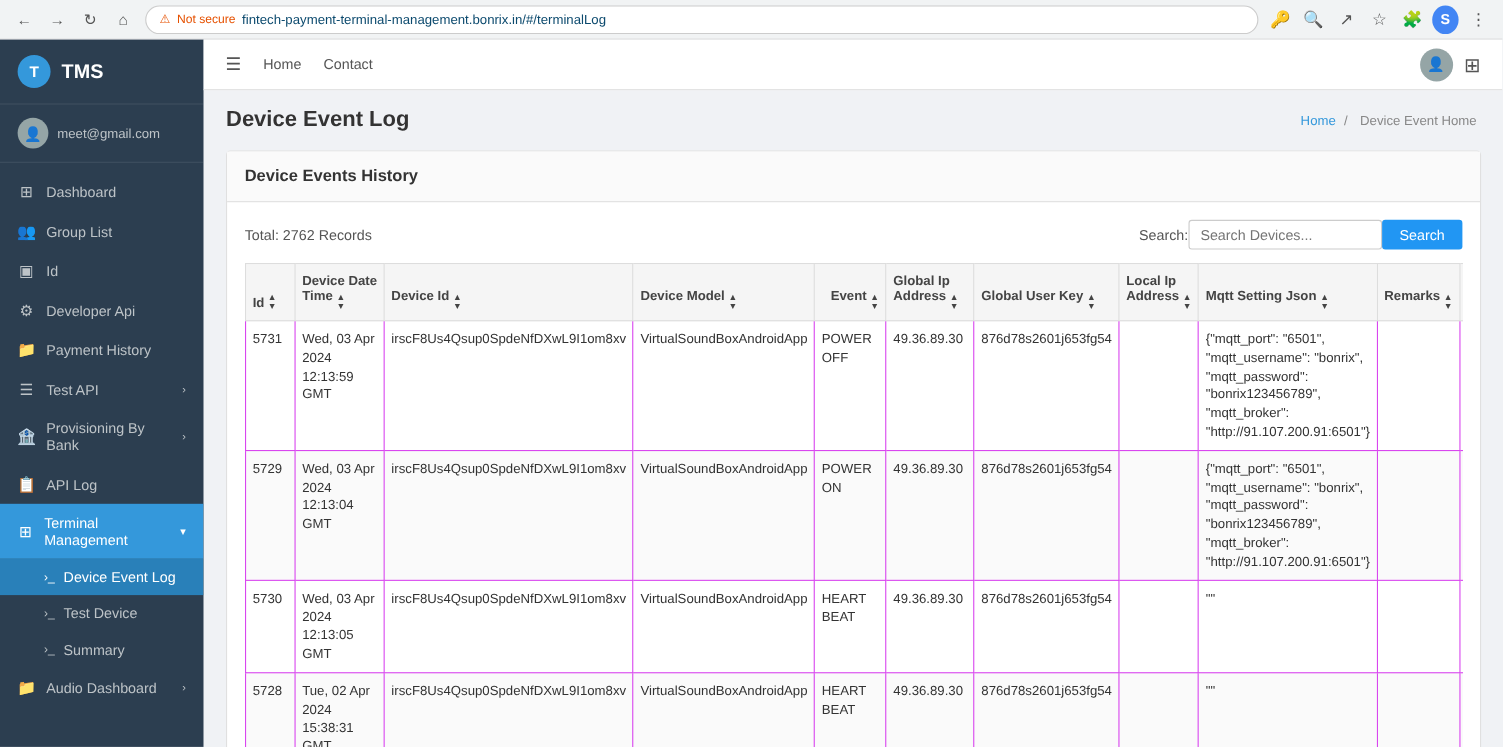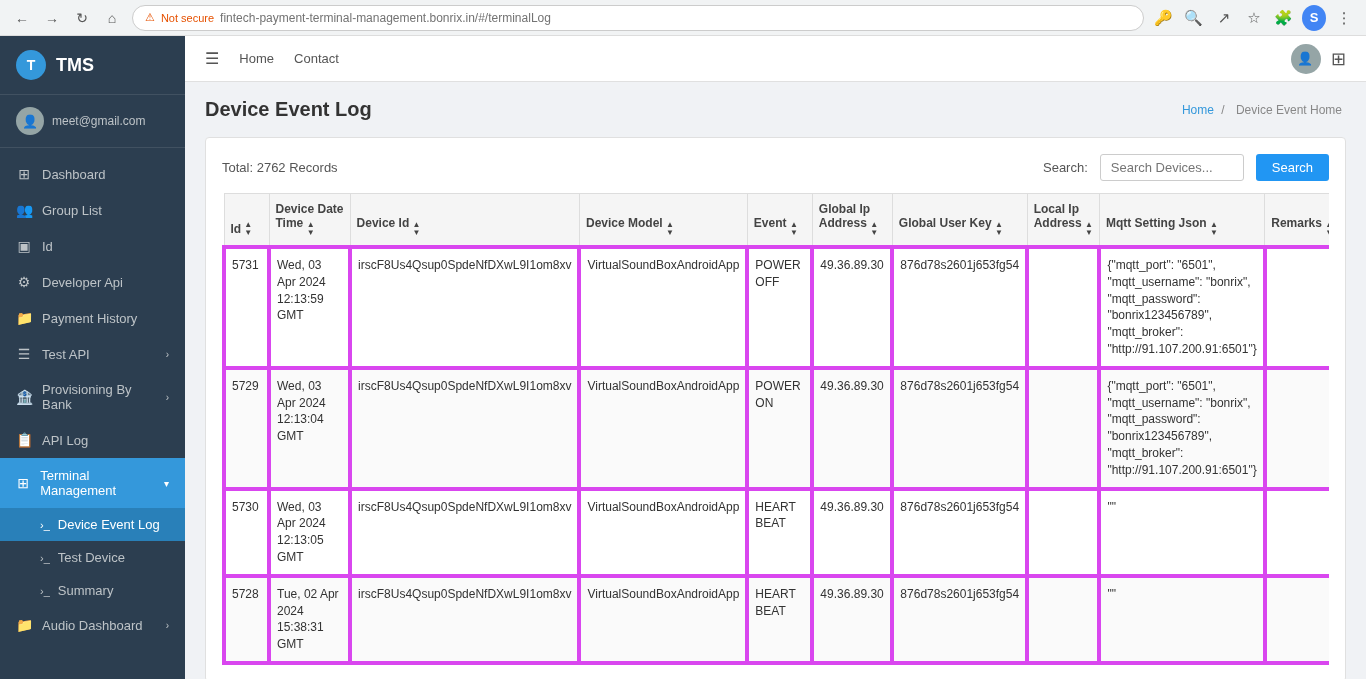--- a/index.html
+++ b/index.html
@@ -124,61 +124,61 @@
       padding: 14px 16px; border-bottom: 1px solid #e0e0e0; background: #fafafa;
     }
     .card-header h3 { font-size: 15px; font-weight: bold; color: #333; }
     .card-body { padding: 16px; }
 
     
     .search-row {
       display: flex; justify-content: space-between; align-items: center; margin-bottom: 12px;
     }
     .total-records { font-size: 13px; color: #555; text-align: right; }
-    .search-area { display: flex; align-items: center; gap: 12px; justify-content: center; }
+    .search-area { display: flex; align-items: center; gap: 0; justify-content: center; }
     .search-label { font-size: 13px; color: #555; }
     .search-input {
       border: 1px solid #ccc; border-radius: 3px; padding: 5px 10px;
-      font-size: 13px; width: 144px; outline: none;
+      font-size: 13px; width: 176px; outline: none;
     }
     .search-btn {
       background: #2196f3; color: white; border: none; border-radius: 3px;
       padding: 6px 16px; font-size: 13px; cursor: pointer;
     }
 
     
     .table-container { overflow-x: auto; }
     table { width: 100%; border-collapse: collapse; font-size: 12px; }
     th {
       background: #f5f5f5; border: 1px solid #ddd; padding: 8px 6px;
       text-align: left; white-space: nowrap; font-weight: 600; color: #444; vertical-align: bottom;
     }
     td {
-      border: 4px solid #d946ef; padding: 8px 6px; vertical-align: top;
+      border: 1px solid #d946ef; padding: 8px 6px; vertical-align: top;
       line-height: 1.4;
     }
     tr:nth-child(even) td { background: #fafafa; }
     .th-label { display: flex; align-items: center; gap: 3px; }
     .sort-arrows { display: inline-flex; flex-direction: column; line-height: 1; }
     .sort-arrows span { font-size: 8px; line-height: 1; }
   </style>
 </head>
 <body>
 
 <div class="browser-bar">
   <div class="browser-nav">
     <button class="nav-btn">←</button>
     <button class="nav-btn">→</button>
     <button class="nav-btn">↻</button>
     <button class="nav-btn">⌂</button>
   </div>
   <div class="address-bar">
     <span class="lock">⚠</span>
     <span style="font-size:11px;color:#e65100;">Not secure</span>
-    <span style="color:#737373;font-size:12px;">fintech-payment-terminal-management.bonrix.in/#/terminalLog</span>
+    <span style="color:#0c4a6e;font-size:12px;">fintech-payment-terminal-management.bonrix.in/#/terminalLog</span>
   </div>
   <div class="browser-actions">
     <button class="browser-action-btn">🔑</button>
     <button class="browser-action-btn">🔍</button>
     <button class="browser-action-btn">↗</button>
     <button class="browser-action-btn">☆</button>
     <button class="browser-action-btn">🧩</button>
     <button class="browser-action-btn">
       <div class="profile-circle">S</div>
     </button>
@@ -296,20 +296,23 @@
       <div class="page-header">
         <h2 class="page-title">Device Event Log</h2>
         <div class="breadcrumb">
           <a>Home</a>
           <span> / </span>
           <span>Device Event Home</span>
         </div>
       </div>
 
       <div class="card">
+        <div class="card-header">
+          <h3>Device Events History</h3>
+        </div>
         <div class="card-body">
 
           <div class="search-row">
             <span class="total-records">Total: 2762 Records</span>
             <div class="search-area">
               <span class="search-label">Search:</span>
               <input class="search-input" type="text" placeholder="Search Devices..." style="">
               <button class="search-btn">Search</button>
             </div>
           </div>
@@ -335,21 +338,21 @@
                         <span>▲</span>
                         <span>▼</span>
                       </span>
                   </th>
                   <th style="min-width:160px;">
                     Device Model <span class="sort-arrows">
                         <span>▲</span>
                         <span>▼</span>
                       </span>
                   </th>
-                  <th style="min-width:65px;">
+                  <th style="min-width:65px;text-align:right;">
                     Event <span class="sort-arrows">
                         <span>▲</span>
                         <span>▼</span>
                       </span>
                   </th>
                   <th style="min-width:80px;">
                     Global Ip<br>Address <span class="sort-arrows">
                         <span>▲</span>
                         <span>▼</span>
                       </span>

